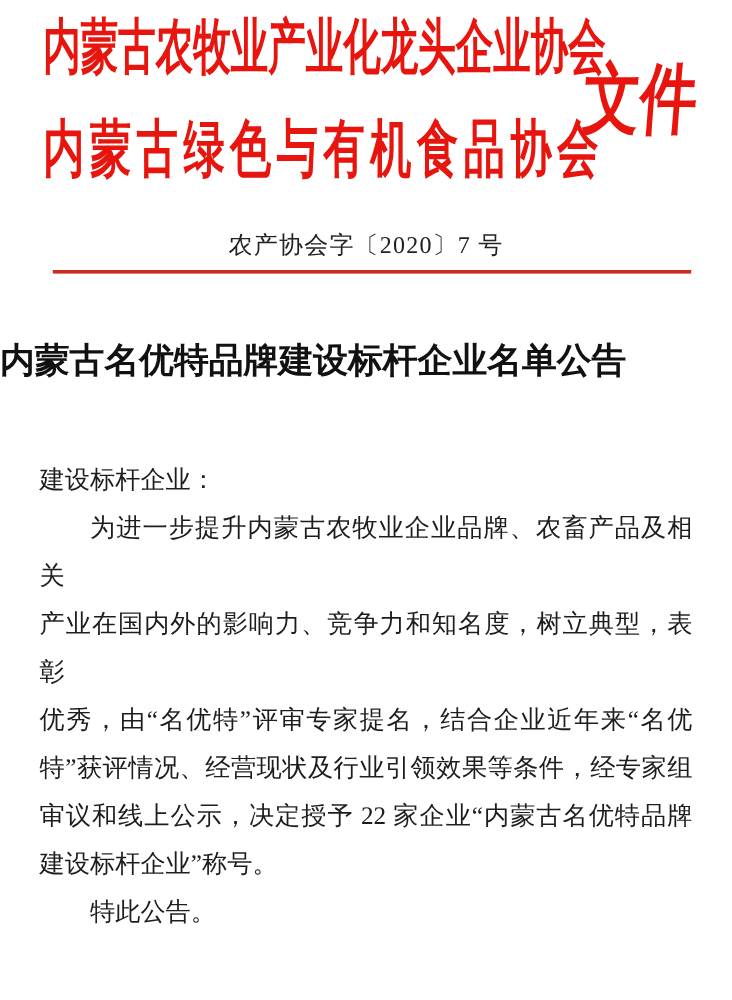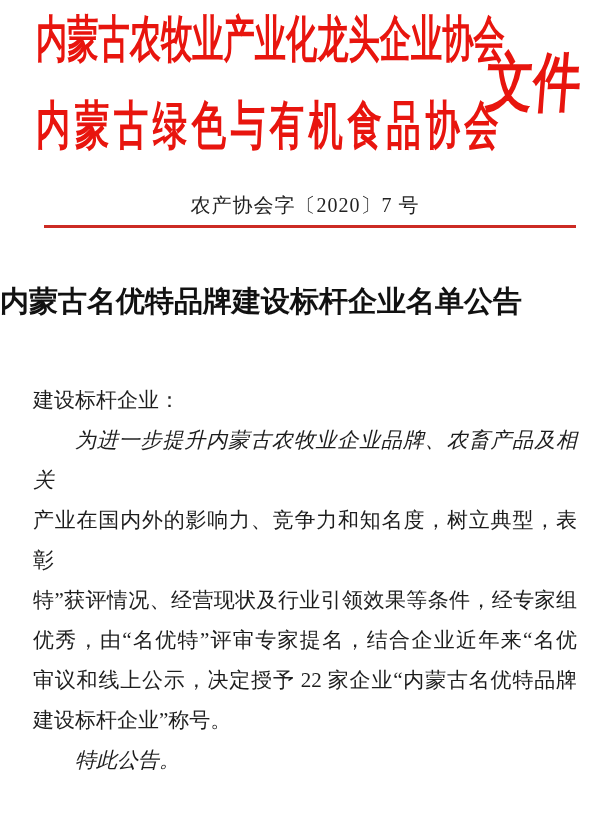--- a/index.html
+++ b/index.html
@@ -52,21 +52,21 @@
     font-size:29px;line-height:40px;font-weight:bold;
     color:#111111;white-space:nowrap;
   }
   
   .body{
     position:absolute;top:380px;left:33px;right:33px;
     font-size:21px;line-height:40px;color:var(--ink);
   }
   .line{display:block;}
   .jline{text-align:justify;text-align-last:justify;}
-  .indent{text-indent:2em;font-style:italic;}
+  .indent{text-indent:2em;}
   .attachment{margin-top:46px;}
 </style>
 </head>
 <body>
 
 <div class="page">
 
   <div class="org-line1">内蒙古农牧业产业化龙头企业协会</div>
 
   <div class="doc-type">文件</div>
@@ -76,21 +76,21 @@
   <div class="doc-number">农产协会字〔2020〕7 号</div>
 
   <div class="red-rule"></div>
 
   <h1 class="title">内蒙古名优特品牌建设标杆企业名单公告</h1>
 
   <div class="body">
     <div class="line">建设标杆企业：</div>
     <div class="line jline indent">为进一步提升内蒙古农牧业企业品牌、农畜产品及相关</div>
     <div class="line jline">产业在国内外的影响力、竞争力和知名度，树立典型，表彰</div>
+    <div class="line jline">优秀，由“名优特”评审专家提名，结合企业近年来“名优</div>
     <div class="line jline">特”获评情况、经营现状及行业引领效果等条件，经专家组</div>
-    <div class="line jline">优秀，由“名优特”评审专家提名，结合企业近年来“名优</div>
     <div class="line jline">审议和线上公示，决定授予 22 家企业“内蒙古名优特品牌</div>
     <div class="line">建设标杆企业”称号。</div>
     <div class="line indent">特此公告。</div>
     <div class="line indent attachment">附件：内蒙古名优特品牌建设标杆企业名单。</div>
   </div>
 
 </div>
 
 </body></html>

